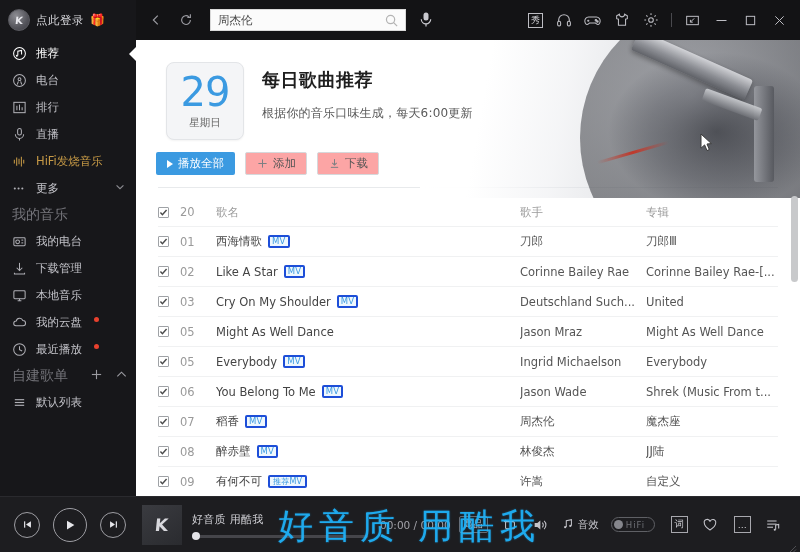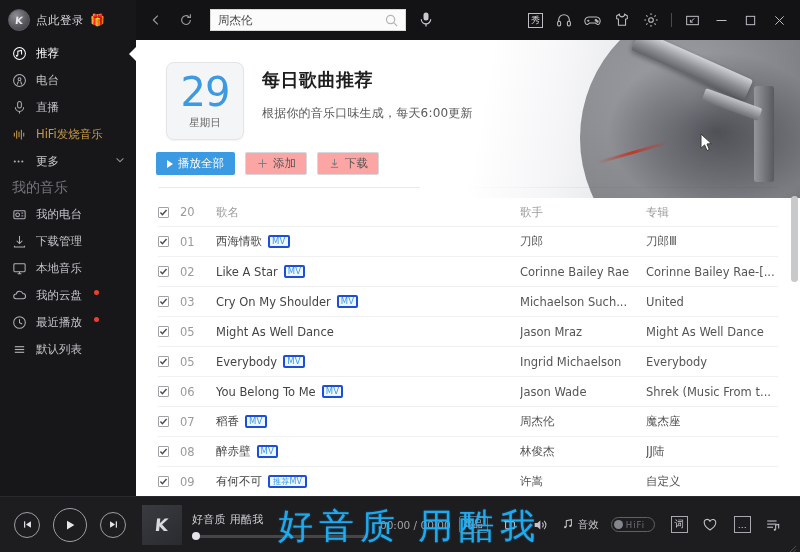--- a/index.html
+++ b/index.html
@@ -451,20 +451,31 @@
       <span class="si-ico">
         <svg viewBox="0 0 16 16" width="15" height="15" fill="none" stroke="currentColor" stroke-width="1.1">
           <circle cx="8" cy="8" r="6.3"></circle>
             <circle cx="8" cy="6.6" r="1.5"></circle>
             <path d="M6.8 9 5.6 12.3M9.2 9l1.2 3.3"></path>
         </svg>
       </span>
       <span>电台</span>
     </div>
 
+    <div class="side-item">
+      <span class="si-ico">
+        <svg viewBox="0 0 16 16" width="15" height="15" fill="none" stroke="currentColor" stroke-width="1.1">
+          <rect x="2" y="2.5" width="12" height="11"></rect>
+            <line x1="5.2" y1="11" x2="5.2" y2="6"></line>
+            <line x1="8" y1="11" x2="8" y2="4.8"></line>
+            <line x1="10.8" y1="11" x2="10.8" y2="7.6"></line>
+        </svg>
+      </span>
+      <span>排行</span>
+    </div>
 
     <div class="side-item">
       <span class="si-ico">
         <svg viewBox="0 0 16 16" width="15" height="15" fill="none" stroke="currentColor" stroke-width="1.1">
           <rect x="6" y="1.6" width="4" height="7" rx="2"></rect>
             <path d="M3.6 7.8a4.4 4.4 0 0 0 8.8 0"></path>
             <line x1="8" y1="12.2" x2="8" y2="14.4"></line>
         </svg>
       </span>
       <span>直播</span>
@@ -549,20 +560,36 @@
       <span class="si-ico">
         <svg viewBox="0 0 16 16" width="15" height="15" fill="none" stroke="currentColor" stroke-width="1.1">
           <circle cx="8" cy="8" r="6.2"></circle>
             <polyline points="8,4.4 8,8.2 10.8,9.6"></polyline>
         </svg>
       </span>
       <span>最近播放</span>
       <span class="reddot"></span>
     </div>
 
+    <div class="side-group-title with-actions">
+      <span>自建歌单</span>
+      <span class="sg-actions">
+        <span>
+          <svg viewBox="0 0 14 14" width="13" height="13" stroke="currentColor" stroke-width="1.2">
+              <line x1="7" y1="2" x2="7" y2="12"></line>
+              <line x1="2" y1="7" x2="12" y2="7"></line>
+            </svg>
+        </span>
+        <span>
+          <svg viewBox="0 0 14 14" width="13" height="13" fill="none" stroke="currentColor" stroke-width="1.2">
+              <polyline points="2.5,9 7,4.5 11.5,9"></polyline>
+            </svg>
+        </span>
+      </span>
+    </div>
 
     <div class="side-item">
       <span class="si-ico">
         <svg viewBox="0 0 16 16" width="15" height="15" stroke="currentColor" stroke-width="1.2">
             <line x1="3" y1="5" x2="13" y2="5"></line>
             <line x1="3" y1="8" x2="13" y2="8"></line>
             <line x1="3" y1="11" x2="13" y2="11"></line>
           </svg>
       </span>
       <span>默认列表</span>
@@ -678,21 +705,21 @@
                 <svg viewBox="0 0 10 10" fill="none" stroke="currentColor" stroke-width="1.6">
                   <polyline points="1.6,5 3.8,7.4 8.4,2.2"></polyline>
                 </svg>
               </span>
             </div>
             <div class="c-idx">03</div>
             <div class="c-name">
               <span>Cry On My Shoulder</span>
               <span class="mv">MV</span>
             </div>
-            <div class="c-artist">Michaelson Such...</div>
+            <div class="c-artist">Deutschland Such...</div>
             <div class="c-album">United</div>
           </div>
           <div class="rowsep"></div>
           <div class="trow">
             <div class="c-chk">
               <span class="chk">
                 <svg viewBox="0 0 10 10" fill="none" stroke="currentColor" stroke-width="1.6">
                   <polyline points="1.6,5 3.8,7.4 8.4,2.2"></polyline>
                 </svg>
               </span>

